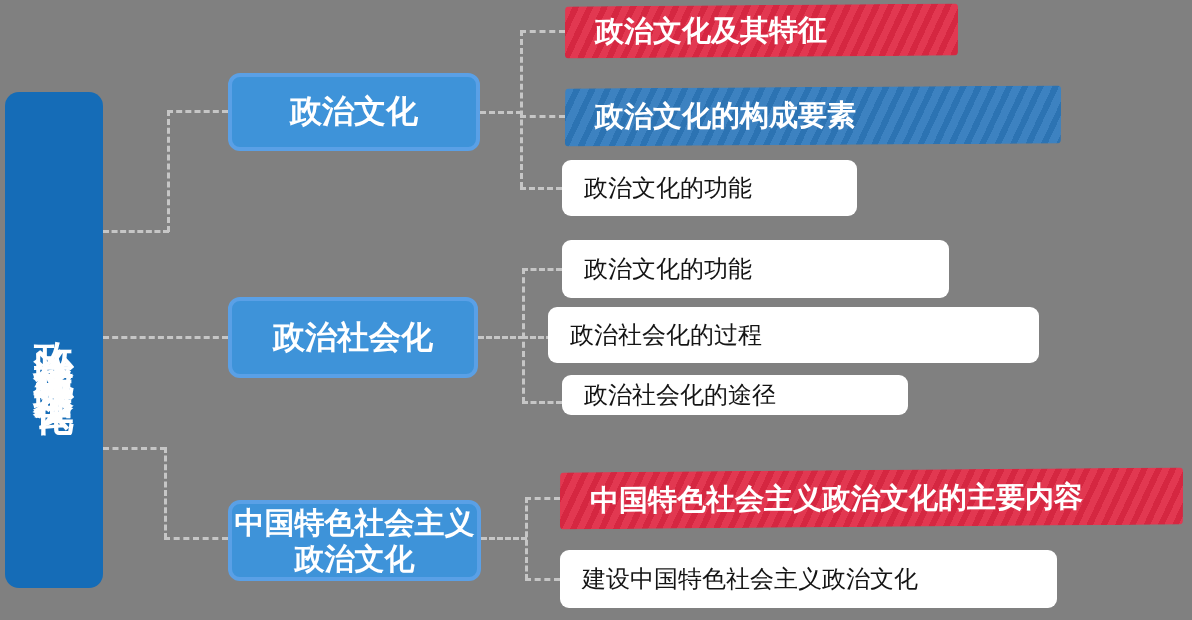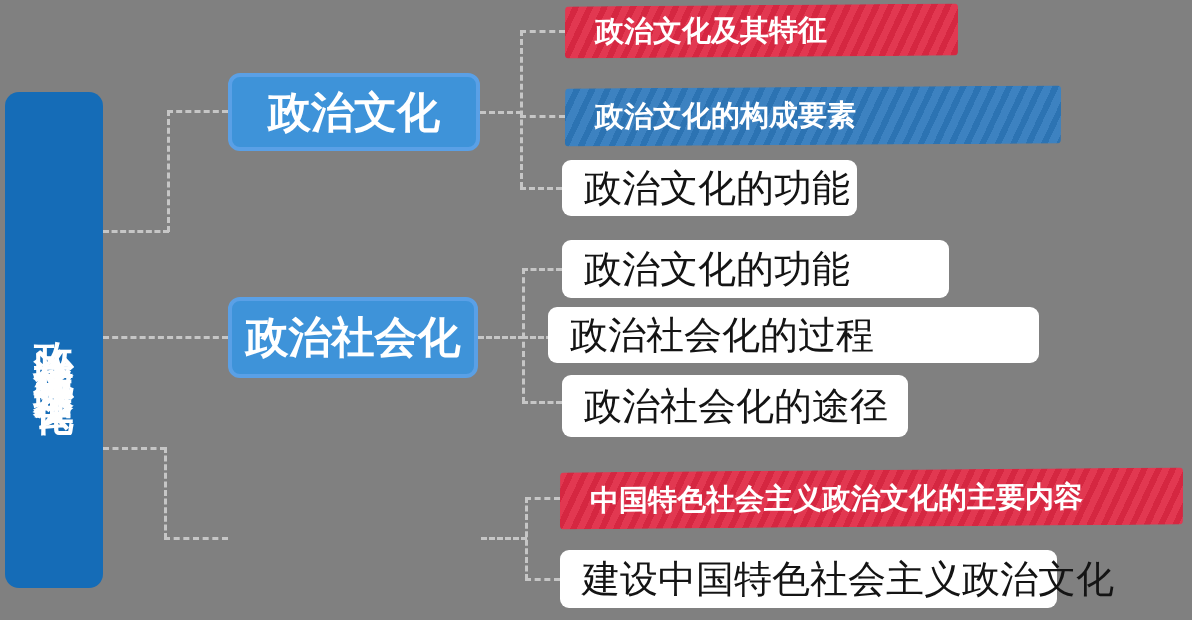--- a/index.html
+++ b/index.html
@@ -18,21 +18,21 @@
   }
   .root span{
     writing-mode:vertical-lr;text-orientation:upright;
     color:#fff;font-weight:bold;font-size:40px;letter-spacing:6px;line-height:1;
   }
 
   
   .branch{
     position:absolute;background:#3E93D9;border:4px solid #5AA0E6;border-radius:12px;
     display:flex;align-items:center;justify-content:center;text-align:center;
-    color:#fff;font-weight:bold;font-size:43px;line-height:1.18;
+    color:#fff;font-weight:bold;font-size:32px;line-height:1.18;
     box-sizing:border-box;
   }
   .branch.b1{left:228px;top:73px;width:252px;height:78px;}
   .branch.b2{left:228px;top:297px;width:250px;height:81px;}
   .branch.b3{left:228px;top:500px;width:253px;height:81px;font-size:30px;}
 
   
   .leaf{
     position:absolute;display:flex;align-items:center;
     box-sizing:border-box;white-space:nowrap;
@@ -43,29 +43,29 @@
     background-image:repeating-linear-gradient(115deg,
       rgba(255,255,255,0.07) 0 7px, rgba(0,0,0,0.05) 7px 13px);
   }
   .leaf.blue{
     background:#2E79BC;color:#fff;font-weight:bold;font-size:29px;
     padding-left:30px;border-radius:4px;transform:rotate(-0.35deg) skewX(-0.6deg);
     background-image:repeating-linear-gradient(115deg,
       rgba(255,255,255,0.07) 0 8px, rgba(0,0,0,0.05) 8px 14px);
   }
   .leaf.white{
-    background:#fff;color:#141414;font-size:38px;
+    background:#fff;color:#141414;font-size:24px;
     padding-left:22px;border-radius:9px;
   }
   .l1{left:565px;top:5px;width:393px;height:52px;}
   .l2{left:565px;top:87px;width:496px;height:58px;}
   .l3{left:562px;top:160px;width:295px;height:56px;}
   .l4{left:562px;top:240px;width:387px;height:58px;}
   .l5{left:548px;top:307px;width:491px;height:56px;}
-  .l6{left:562px;top:375px;width:346px;height:62px;}
+  .l6{left:562px;top:375px;width:346px;height:40px;}
   .l7{left:560px;top:470px;width:623px;height:57px;}
   .l8{left:560px;top:550px;width:497px;height:58px;}
 
   
   .h,.v{position:absolute;}
   .h{border-top:3px dashed #C6C6C6;height:0;}
   .v{border-left:3px dashed #C6C6C6;width:0;}
 </style>
 </head>
 <body>
@@ -115,20 +115,23 @@
   <div class="leaf white l4">
     <span>政治文化的功能</span>
   </div>
   <div class="leaf white l5">
     <span>政治社会化的过程</span>
   </div>
   <div class="leaf white l6">
     <span>政治社会化的途径</span>
   </div>
 
+  <div class="branch b3">
+    <span>中国特色社会主义政治文化</span>
+  </div>
   <div class="h" style="left:481px;top:537px;width:46px;"></div>
   <div class="v" style="left:525px;top:497px;height:83px;"></div>
   <div class="h" style="left:525px;top:497px;width:35px;"></div>
   <div class="h" style="left:525px;top:578px;width:35px;"></div>
 
   <div class="leaf red l7">
     <span>中国特色社会主义政治文化的主要内容</span>
   </div>
   <div class="leaf white l8">
     <span>建设中国特色社会主义政治文化</span>

